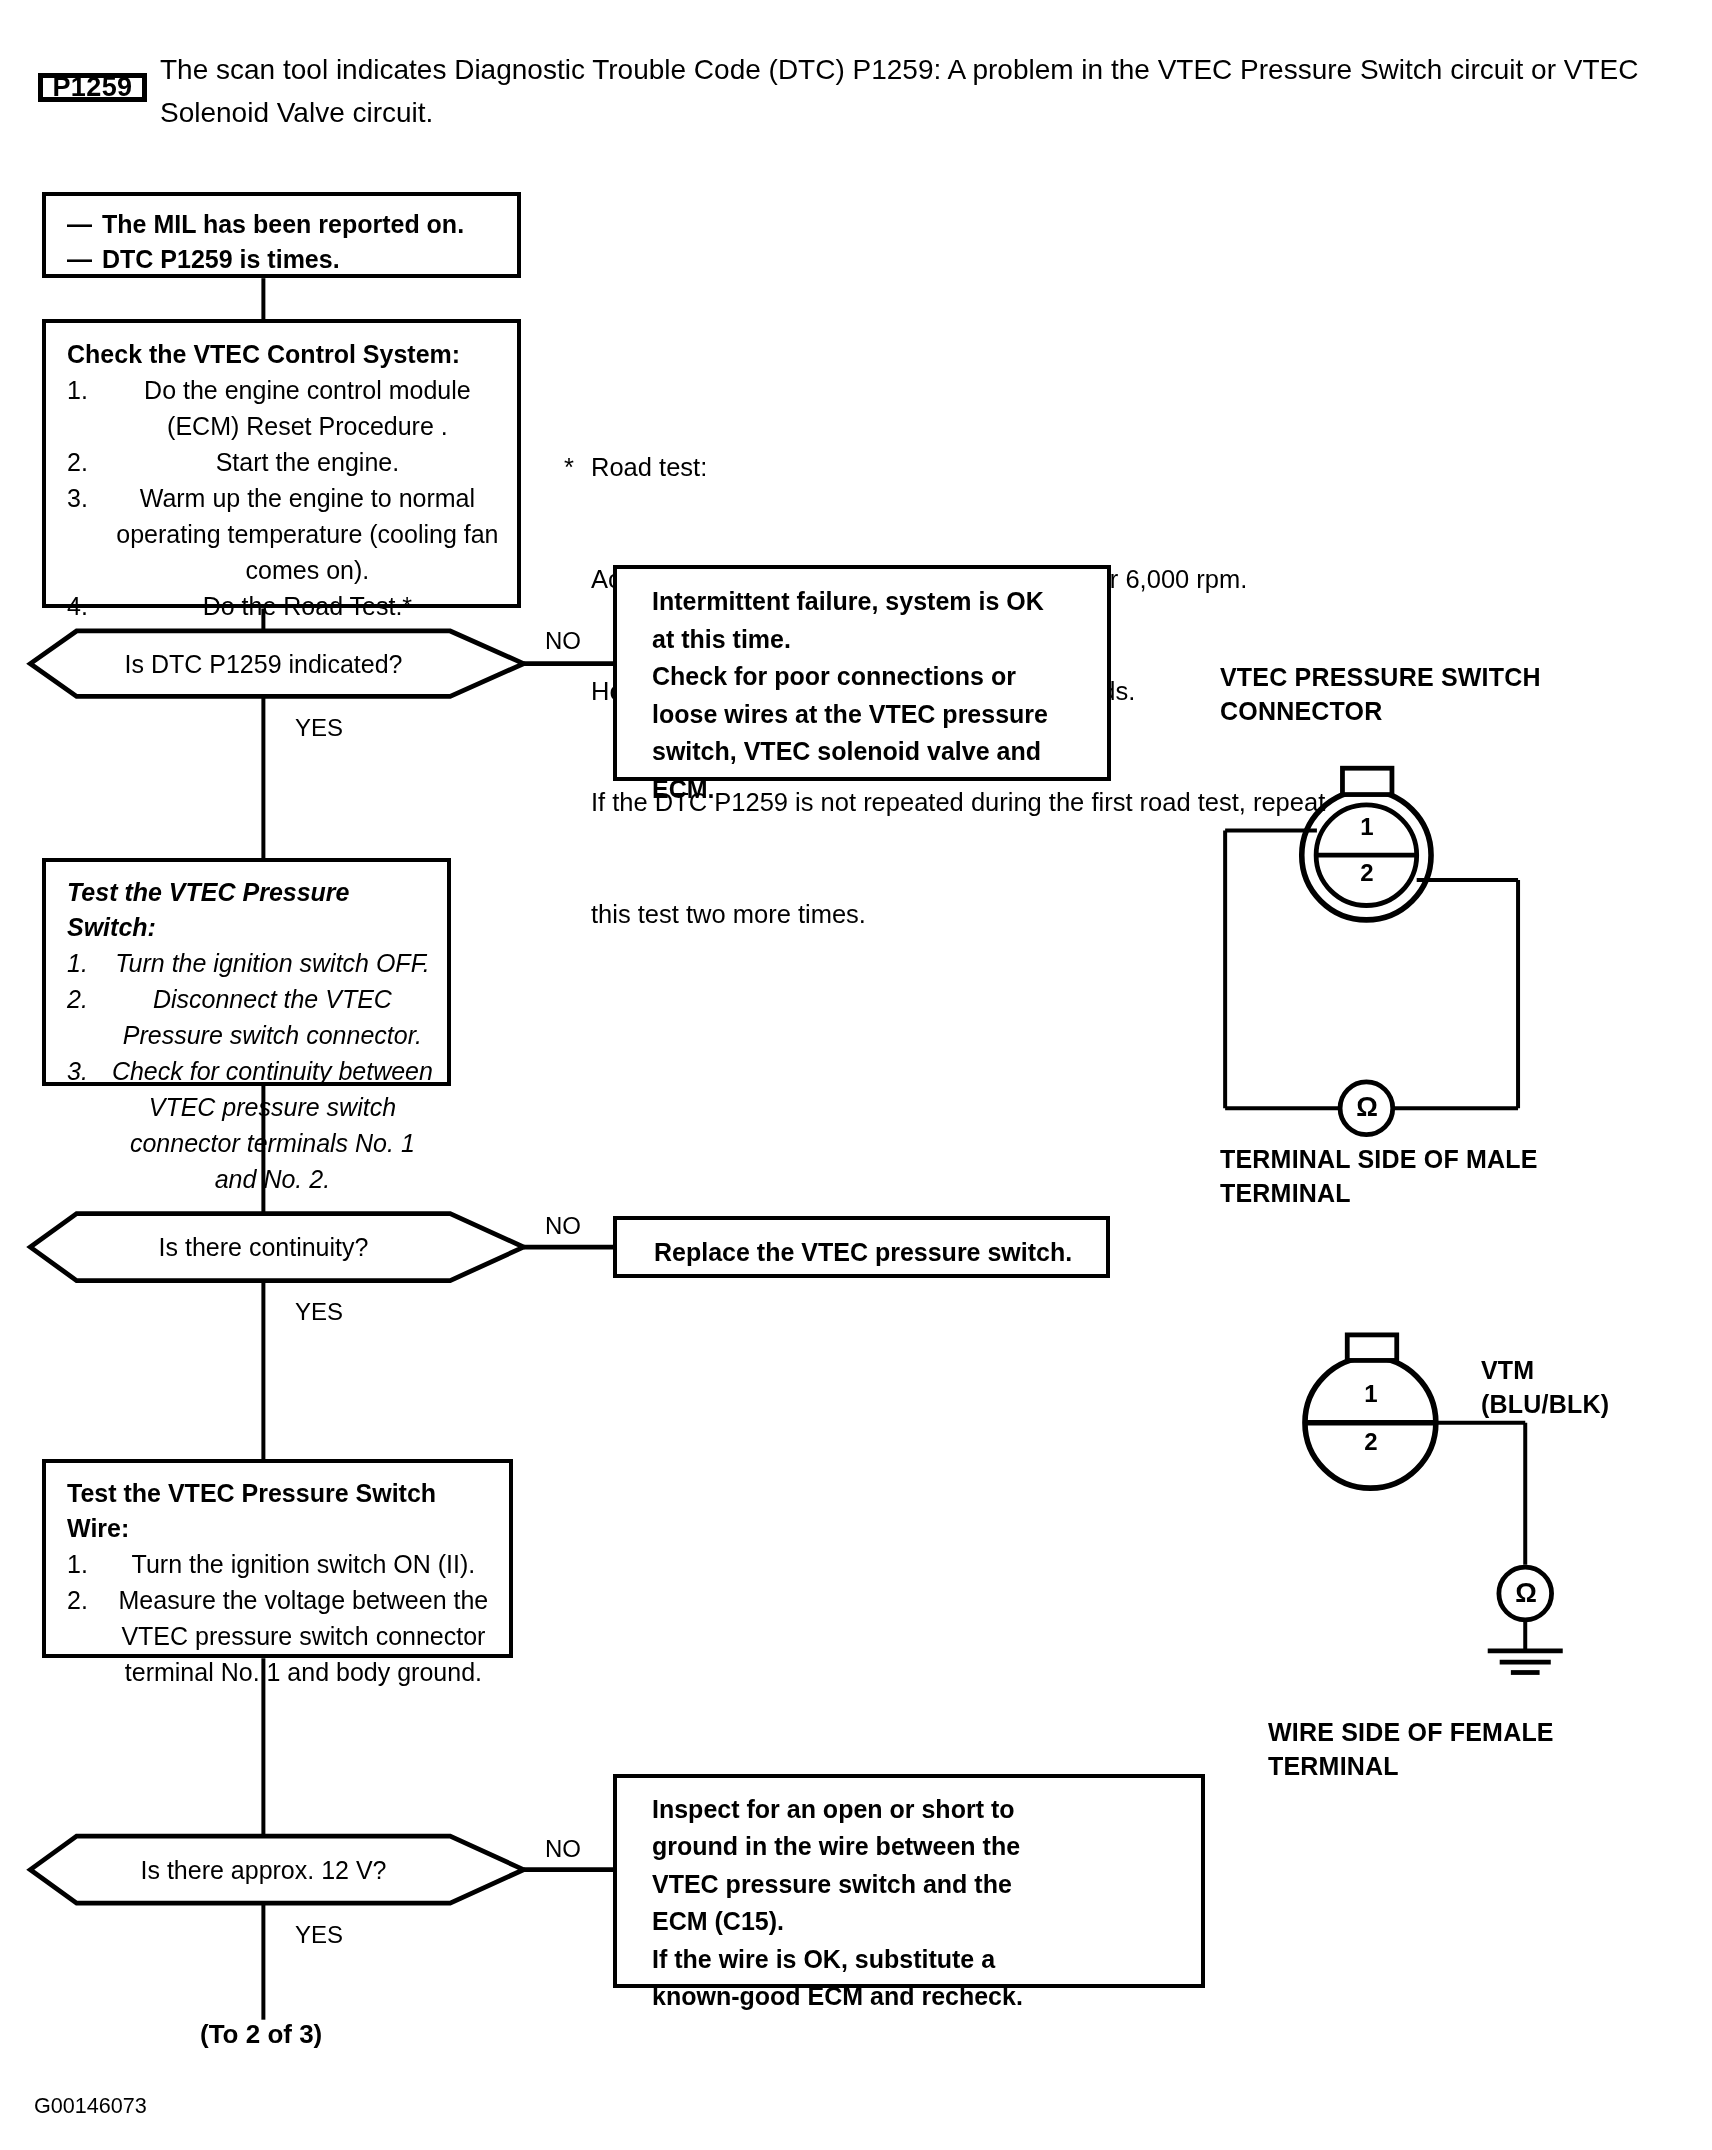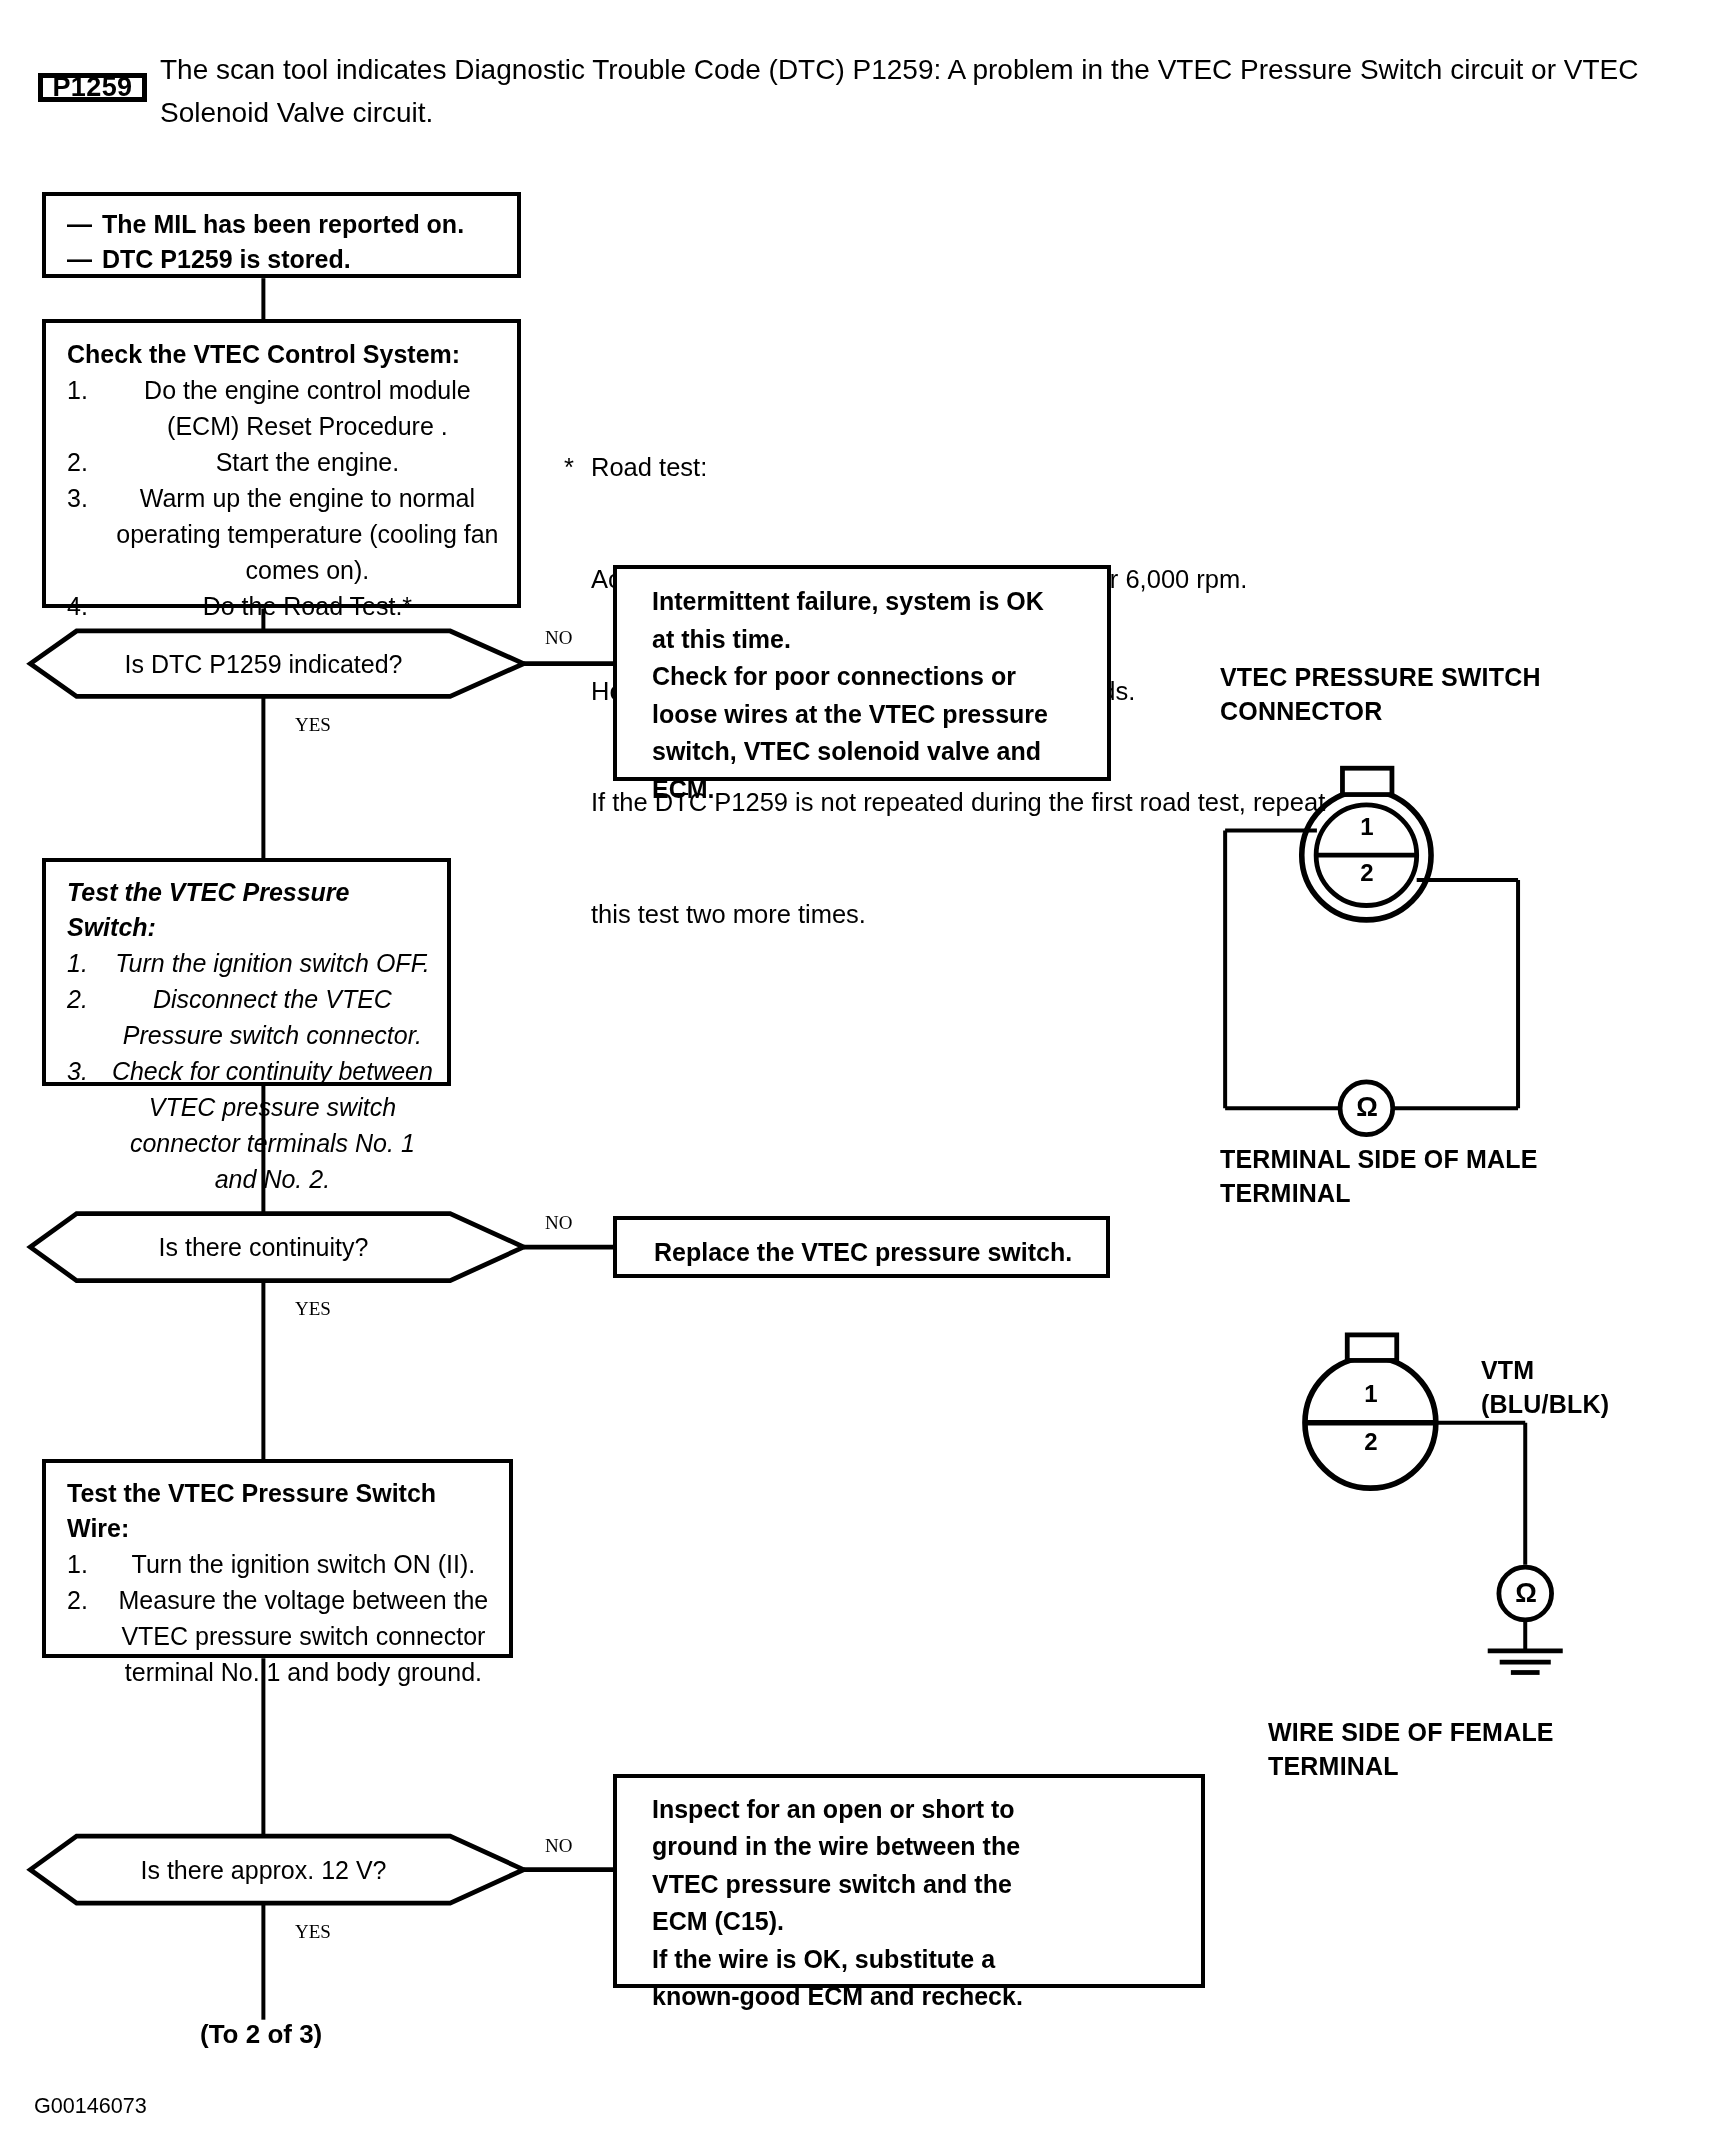--- a/index.html
+++ b/index.html
@@ -71,22 +71,21 @@
   .bx-bold{ font-size: 25px; font-weight: bold; line-height: 1.50; }
 
   
   .dec-label {
     position: absolute;
     font-size: 25px;
     text-align: center;
   }
   .branch-label {
     position: absolute;
-    font-size: 19px;
-    font-family: Liberation Serif, serif;
+    font-size: 24px;
   }
 
   
   .cap {
     position: absolute;
     font-size: 25px;
     font-weight: bold;
     line-height: 1.34;
     letter-spacing: 0.2px;
   }
@@ -198,21 +197,21 @@
   <div class="txt" id="intro-text">The scan tool indicates Diagnostic Trouble Code (DTC) P1259: A problem in the VTEC Pressure Switch circuit or VTEC Solenoid Valve circuit.</div>
 
   <div class="flowbox" style="left:42px; top:192px; width:479px; height:86px;">
     <div class="inner" style="top:11.2px;">
       <div class="dash bx-sym">
         <span class="mk bold">—</span>
         <span class="bold">The MIL has been reported on.</span>
       </div>
       <div class="dash bx-sym">
         <span class="mk bold">—</span>
-        <span class="bold">DTC P1259 is stored.</span>
+        <span class="bold">DTC P1259 is times.</span>
       </div>
     </div>
   </div>
 
   <div class="flowbox" style="left:42px; top:319px; width:479px; height:289px;">
     <div class="inner" style="top:14.4px;">
       <div class="bx-hd">Check the VTEC Control System:</div>
       <div class="li bx-body">
         <span class="num">1.</span>
         <span class="body">Do the engine control module (ECM) Reset Procedure .</span>

